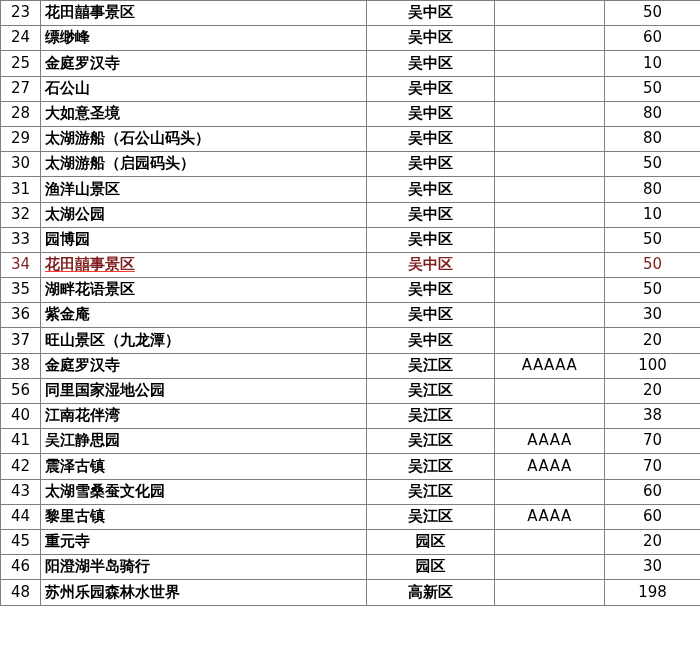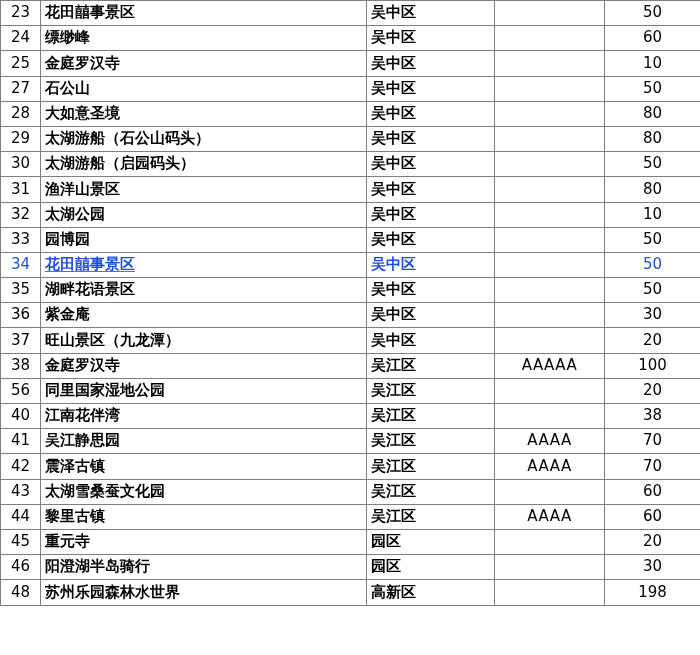--- a/index.html
+++ b/index.html
@@ -40,35 +40,35 @@
     font-size: 15px;
   }
   td.name {
     text-align: left;
     padding-left: 22px;
     font-family: "DejaVu Sans", "Liberation Sans", sans-serif;
     font-weight: 700;
     font-size: 15px;
   }
   td.dist {
-    text-align: left;
+    text-align: center;
     font-weight: 700;
     font-size: 15px;
   }
   td.level {
     text-align: center;
     font-size: 15px;
     letter-spacing: 0.5px;
   }
   td.price {
     text-align: center;
     font-size: 15px;
   }
   tr.highlight td {
-    color: #1d4ed8;
+    color: #7f1d1d;
   }
   tr.highlight td.name {
     text-decoration: underline;
     text-decoration-color: #ff3b30;
     text-underline-offset: 2px;
   }
   
 </style>
 </head>
 <body>

